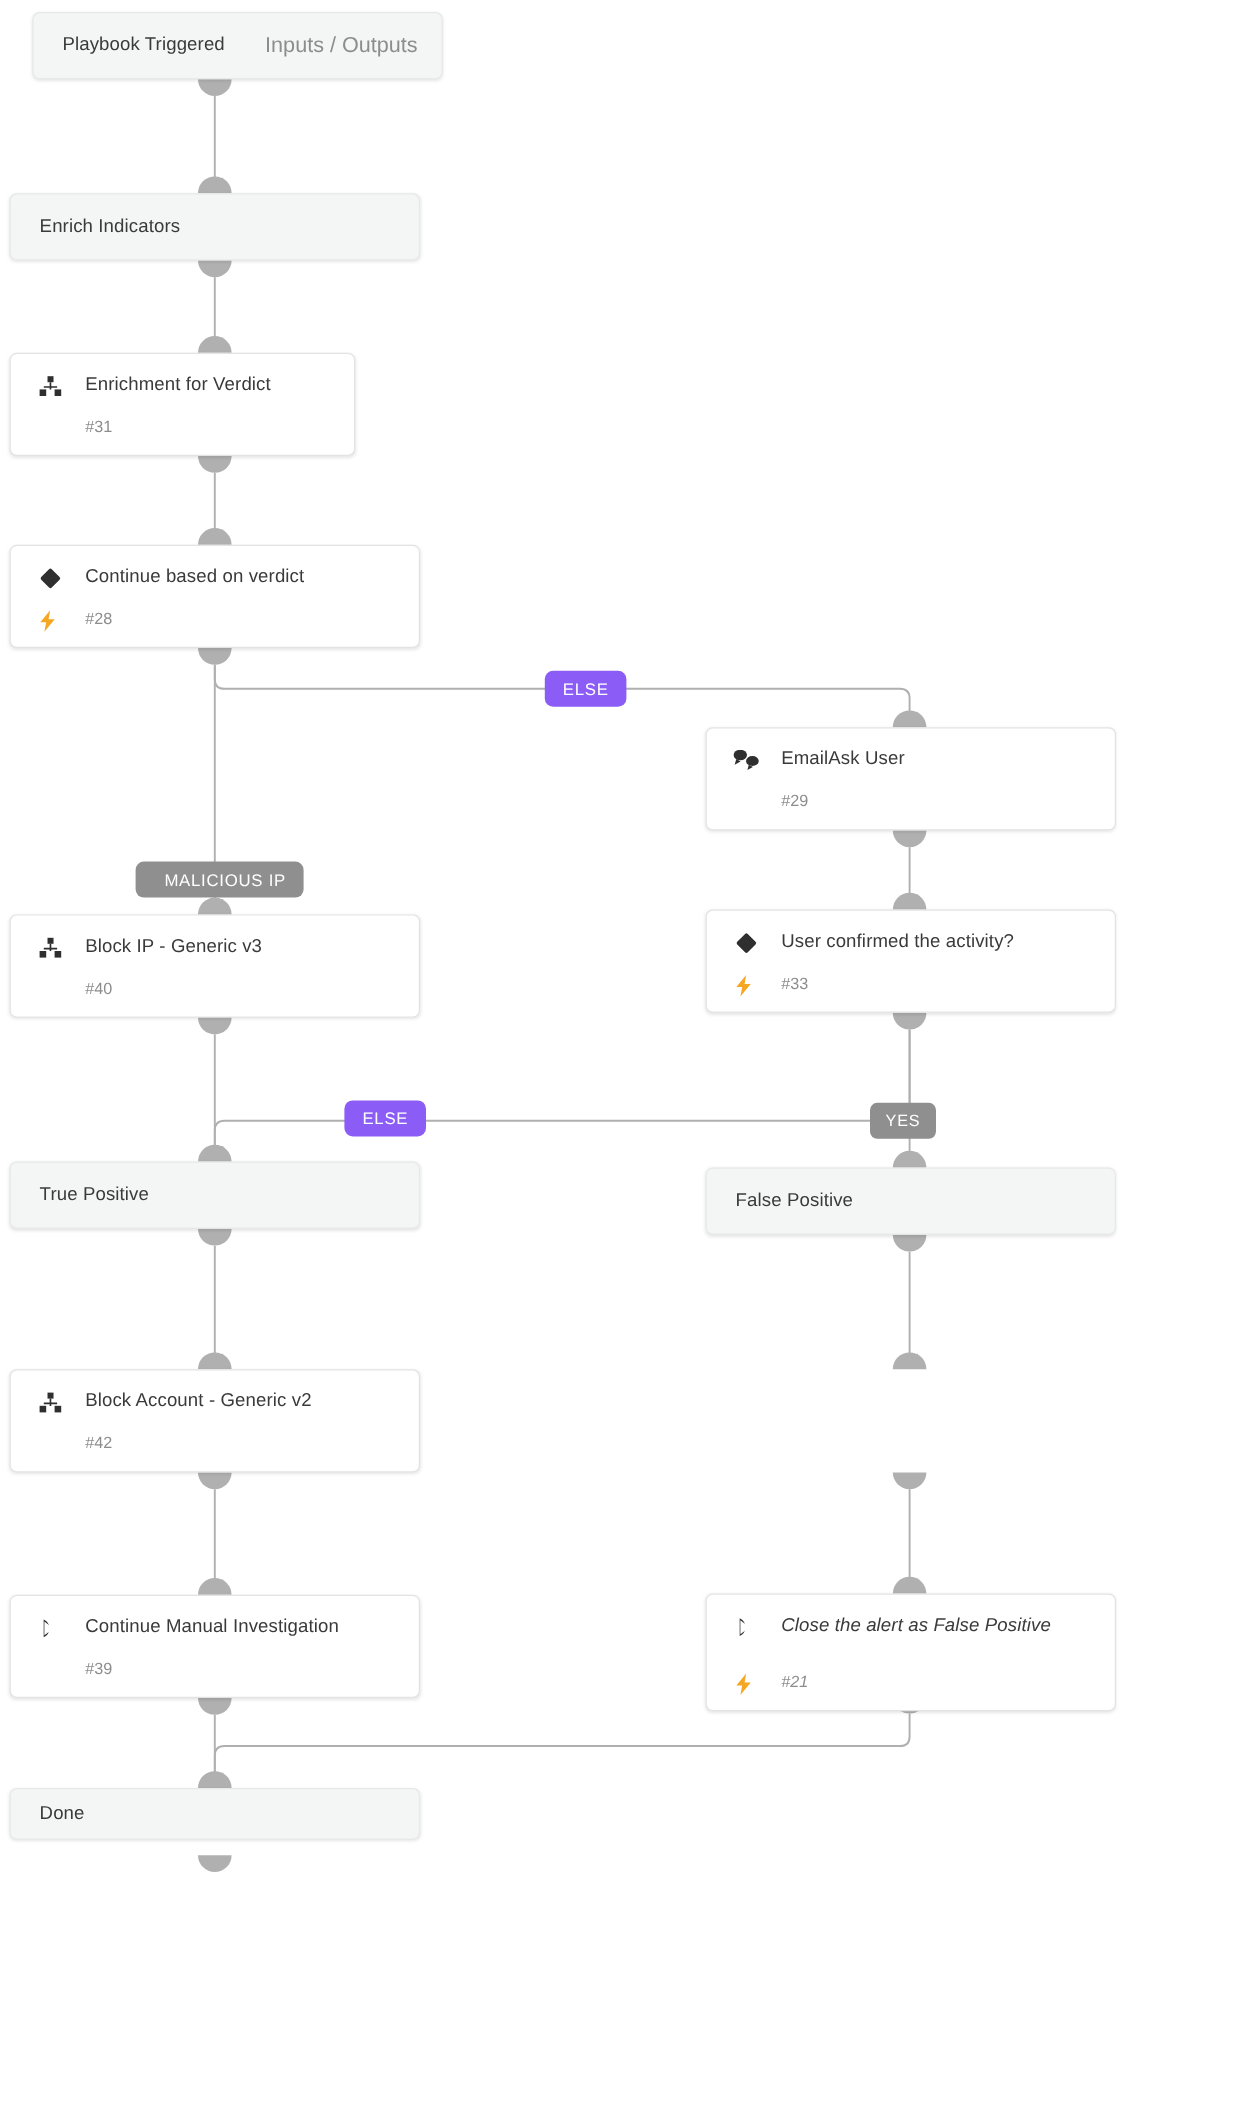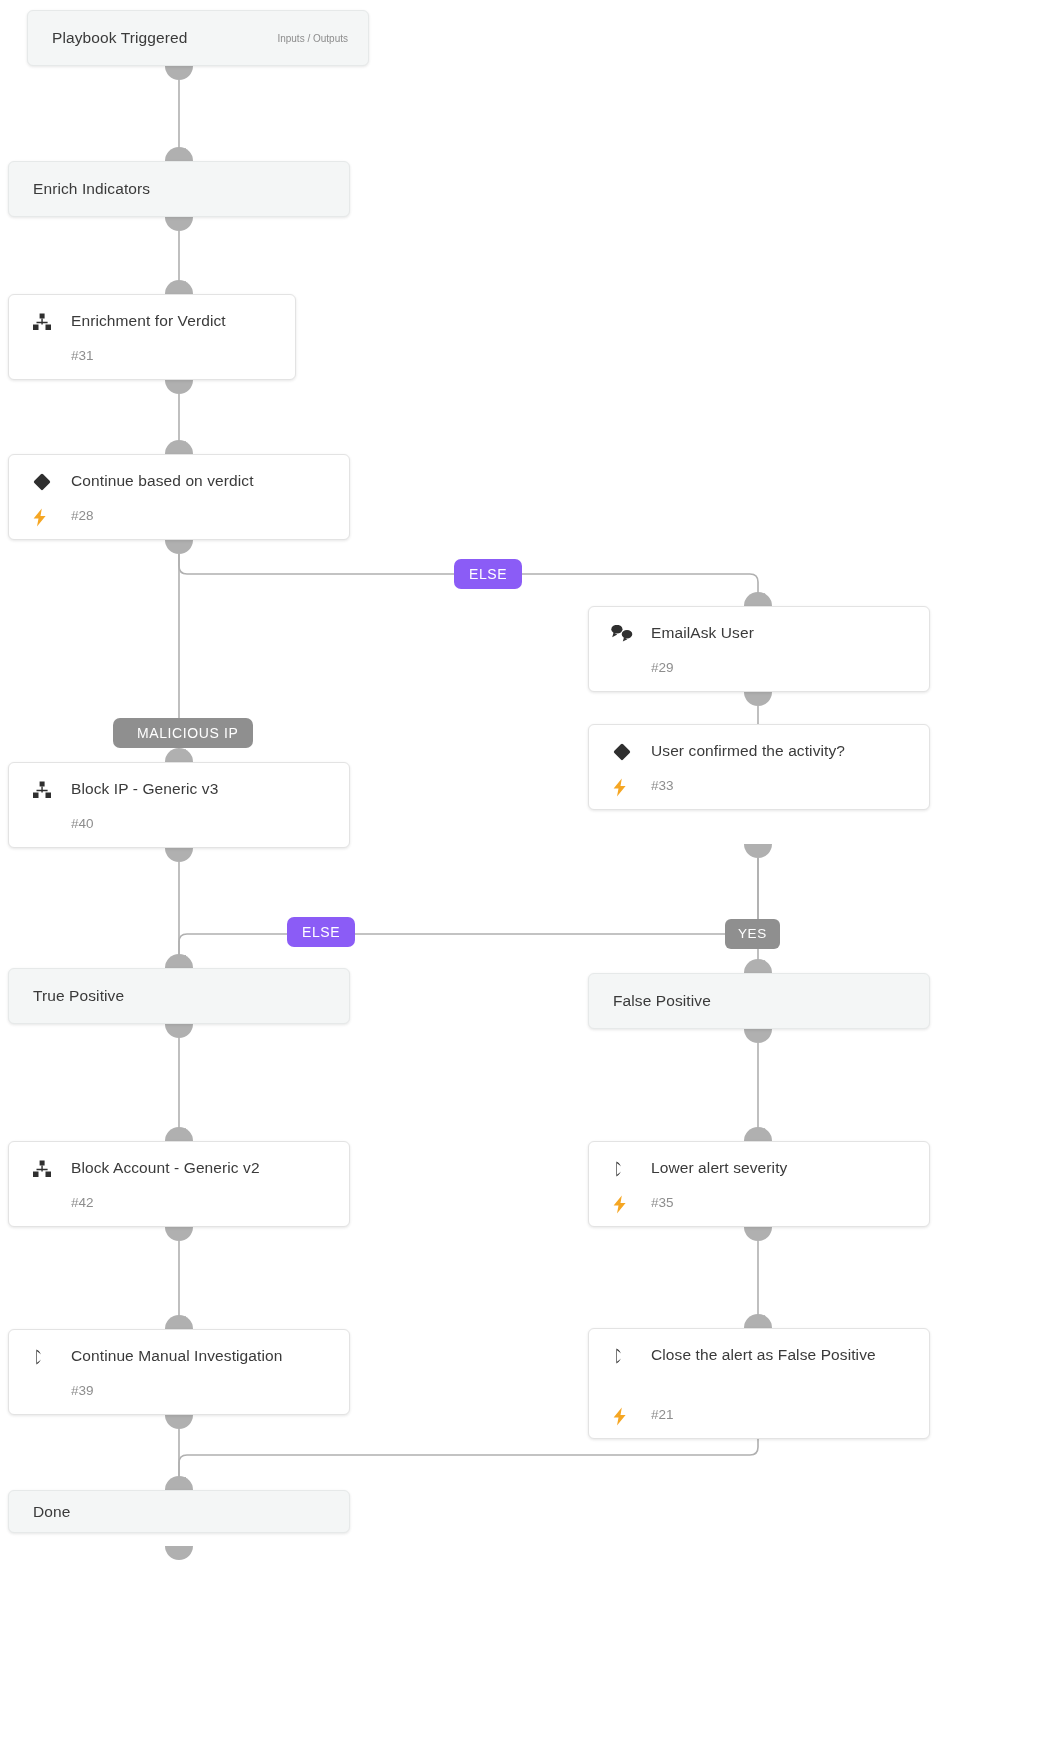--- a/index.html
+++ b/index.html
@@ -23,21 +23,21 @@
     border:1px solid #e6e9e9;
   }
   .node .title{
     position:absolute;left:62px;top:17px;
     font-size:15.5px;color:#3a3a3a;letter-spacing:0.1px;
     white-space:nowrap;
   }
   .node.section .title{left:24px;top:50%;transform:translateY(-50%);}
   .node .io{
     position:absolute;right:20px;top:50%;transform:translateY(-50%);
-    font-size:10px;color:#8d8d8d;white-space:nowrap;
+    font-size:18px;color:#8d8d8d;white-space:nowrap;
   }
   .node .idlabel{
     position:absolute;left:62px;bottom:16px;
     font-size:13.5px;color:#8d8d8d;
   }
   .node .icon{
     position:absolute;left:22px;top:16px;
     width:22px;height:22px;line-height:22px;
     display:flex;align-items:center;justify-content:center;
     color:#2f2f2f;
@@ -210,21 +210,21 @@
         <rect x="7.6" y="1.5" width="5" height="5" fill="#2f2f2f"></rect>
         <rect x="1" y="12.5" width="5.5" height="5.5" fill="#2f2f2f"></rect>
         <rect x="13.5" y="12.5" width="5.5" height="5.5" fill="#2f2f2f"></rect>
         <path d="M9.35,6.5 h1.4 v3.3 h4.85 v1.4 h-4.85 v1.4 h-1.4 v-1.4 h-4.85 v-1.4 h4.85 z" fill="#2f2f2f"></path>
       </svg>
     </span>
     <span class="title">Block IP - Generic v3</span>
     <span class="idlabel">#40</span>
   </div>
 
-  <div class="node" style="left:588px;top:724px;width:342px;height:86px;">
+  <div class="node" style="left:588px;top:758px;width:342px;height:86px;">
     <span class="icon">
       <svg width="20" height="20" viewBox="0 0 20 20" xmlns="http://www.w3.org/2000/svg">
         <rect x="10" y="1.2" width="12.4" height="12.4" rx="1.6" fill="#2f2f2f" transform="rotate(45 10 1.2)"></rect>
       </svg>
     </span>
     <span class="title">User confirmed the activity?</span>
     <span class="bolt">
       <svg width="16" height="19" viewBox="0 0 16 19" xmlns="http://www.w3.org/2000/svg">
         <path d="M9.8,0.5 L1.6,10.6 h4.9 L5.0,18.5 L13.6,8.0 h-5.1 z" fill="#f5a623"></path>
       </svg>
@@ -246,48 +246,33 @@
         <rect x="7.6" y="1.5" width="5" height="5" fill="#2f2f2f"></rect>
         <rect x="1" y="12.5" width="5.5" height="5.5" fill="#2f2f2f"></rect>
         <rect x="13.5" y="12.5" width="5.5" height="5.5" fill="#2f2f2f"></rect>
         <path d="M9.35,6.5 h1.4 v3.3 h4.85 v1.4 h-4.85 v1.4 h-1.4 v-1.4 h-4.85 v-1.4 h4.85 z" fill="#2f2f2f"></path>
       </svg>
     </span>
     <span class="title">Block Account - Generic v2</span>
     <span class="idlabel">#42</span>
   </div>
 
-  <div class="node" style="left:588px;top:1141px;width:342px;height:86px;">
+
+  <div class="node" style="left:8px;top:1329px;width:342px;height:86px;">
     <span class="icon">
       <svg width="18" height="18" viewBox="0 0 18 18" xmlns="http://www.w3.org/2000/svg">
         <path d="M3.4,1.6 L3.4,16.4 A8.2,8.2 0 0 0 3.4,1.6 Z" fill="#2f2f2f"></path>
         <path d="M4.0,3.2 L11.5,9.0 L4.0,14.8 Z" fill="#ffffff"></path>
       </svg>
     </span>
-    <span class="title">Lower alert severity</span>
-    <span class="bolt">
-      <svg width="16" height="19" viewBox="0 0 16 19" xmlns="http://www.w3.org/2000/svg">
-        <path d="M9.8,0.5 L1.6,10.6 h4.9 L5.0,18.5 L13.6,8.0 h-5.1 z" fill="#f5a623"></path>
-      </svg>
-    </span>
-    <span class="idlabel">#35</span>
-  </div>
-
-  <div class="node" style="left:8px;top:1329px;width:342px;height:86px;">
-    <span class="icon">
-      <svg width="18" height="18" viewBox="0 0 18 18" xmlns="http://www.w3.org/2000/svg">
-        <path d="M3.4,1.6 L3.4,16.4 A8.2,8.2 0 0 0 3.4,1.6 Z" fill="#2f2f2f"></path>
-        <path d="M4.0,3.2 L11.5,9.0 L4.0,14.8 Z" fill="#ffffff"></path>
-      </svg>
-    </span>
     <span class="title">Continue Manual Investigation</span>
     <span class="idlabel">#39</span>
   </div>
 
-  <div class="node" style="left:588px;top:1328px;width:342px;height:111px;">
+  <div class="node" style="left:588px;top:1328px;width:342px;height:98px;font-style:italic;">
     <span class="icon">
       <svg width="18" height="18" viewBox="0 0 18 18" xmlns="http://www.w3.org/2000/svg">
         <path d="M3.4,1.6 L3.4,16.4 A8.2,8.2 0 0 0 3.4,1.6 Z" fill="#2f2f2f"></path>
         <path d="M4.0,3.2 L11.5,9.0 L4.0,14.8 Z" fill="#ffffff"></path>
       </svg>
     </span>
     <span class="title">Close the alert as False Positive</span>
     <span class="bolt">
       <svg width="16" height="19" viewBox="0 0 16 19" xmlns="http://www.w3.org/2000/svg">
         <path d="M9.8,0.5 L1.6,10.6 h4.9 L5.0,18.5 L13.6,8.0 h-5.1 z" fill="#f5a623"></path>

